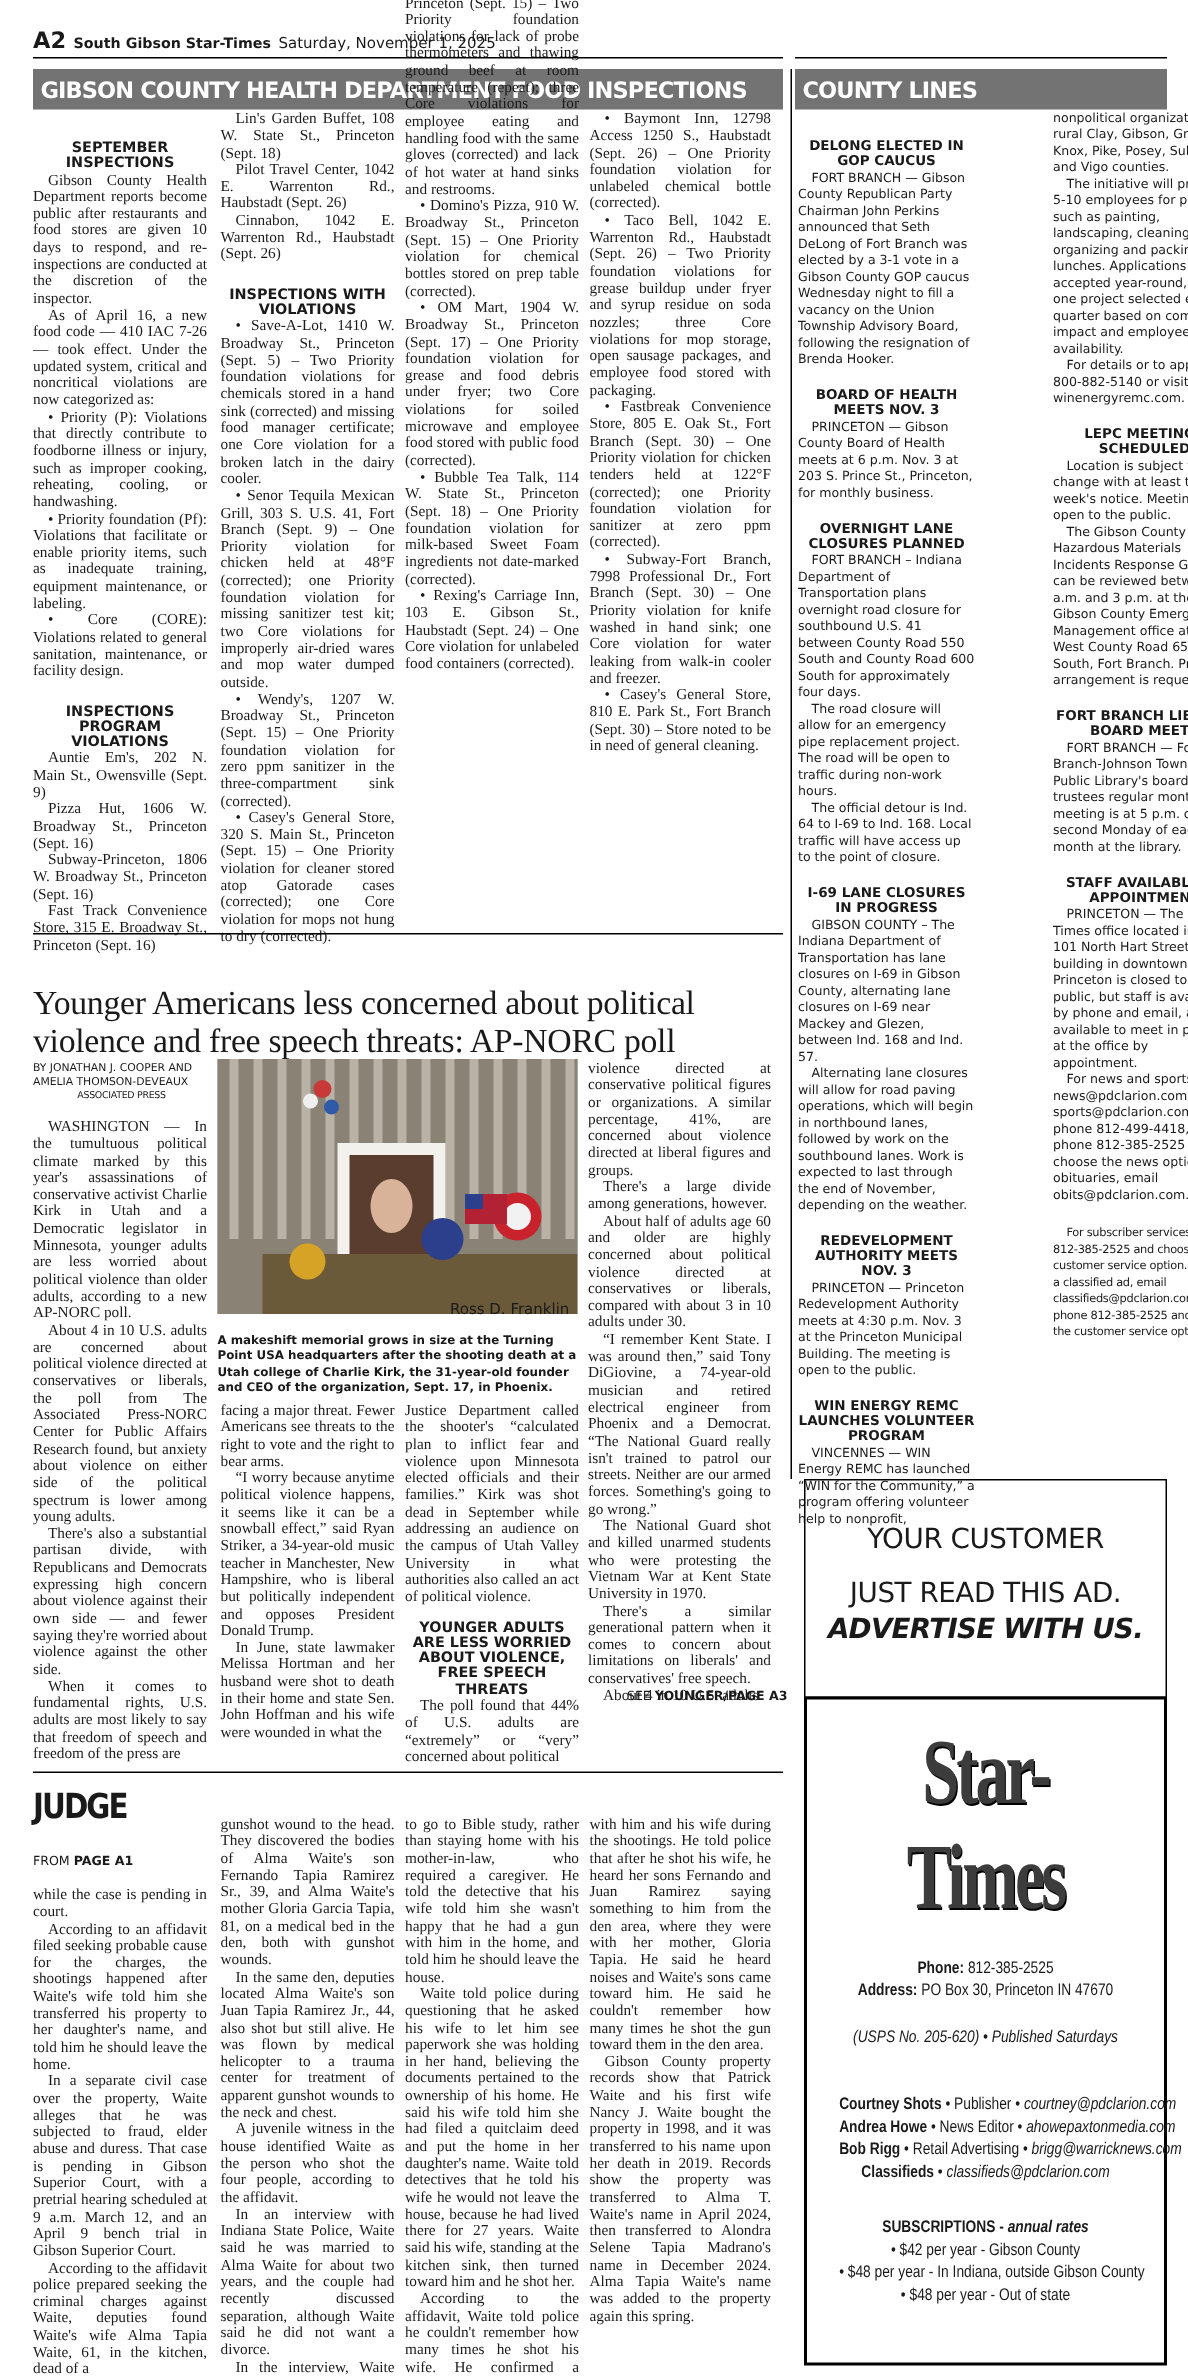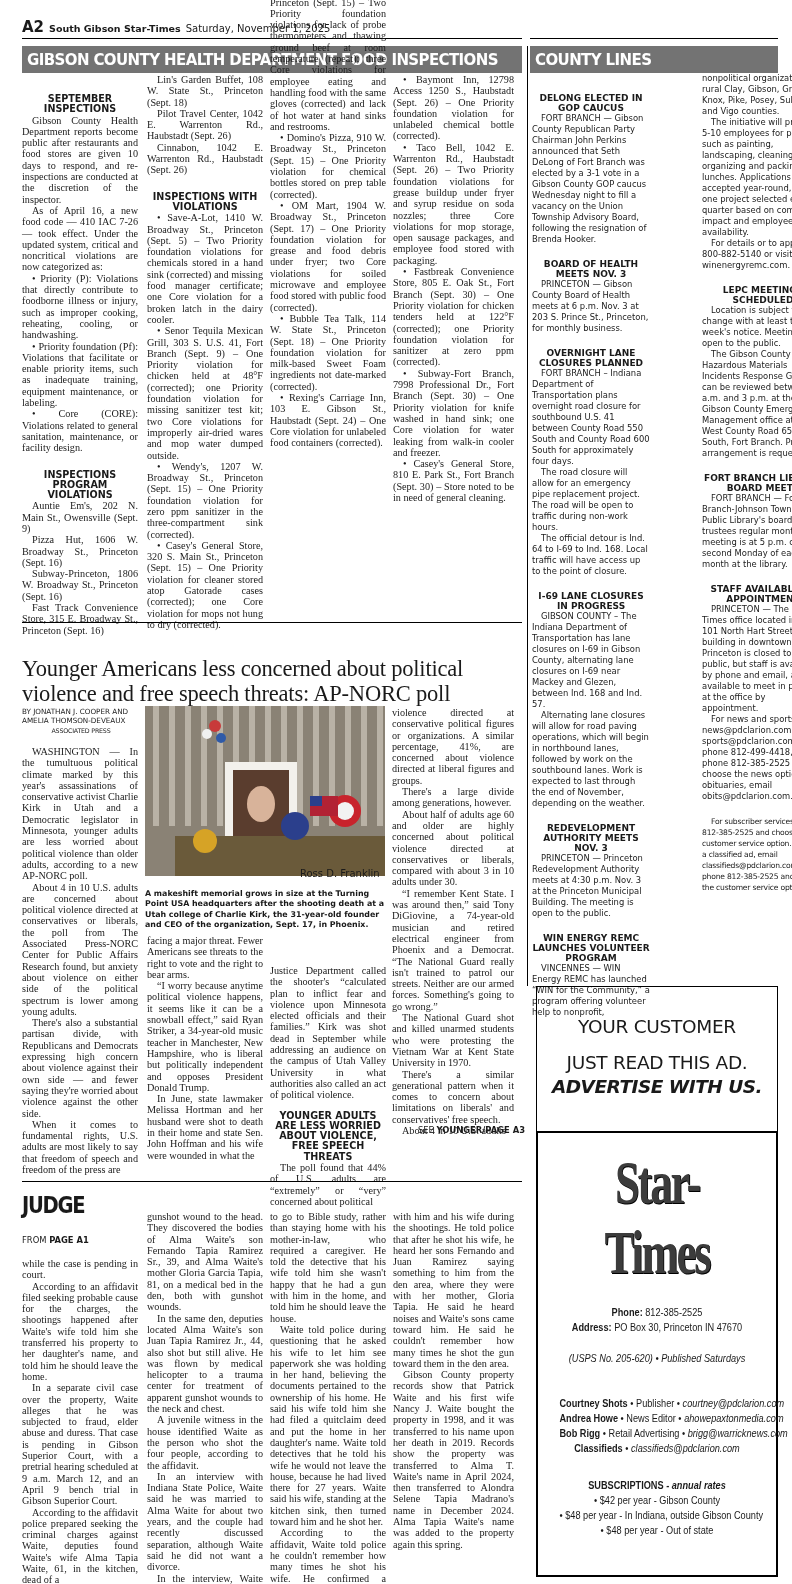--- a/index.html
+++ b/index.html
@@ -180,21 +180,21 @@
   <p>WASHINGTON — In the tumultuous political climate marked by this year's assassinations of conservative activist Charlie Kirk in Utah and a Democratic legislator in Minnesota, younger adults are less worried about political violence than older adults, according to a new AP-NORC poll.</p>
   <p>About 4 in 10 U.S. adults are concerned about political violence directed at conservatives or liberals, the poll from The Associated Press-NORC Center for Public Affairs Research found, but anxiety about violence on either side of the political spectrum is lower among young adults.</p>
   <p>There's also a substantial partisan divide, with Republicans and Democrats expressing high concern about violence against their own side — and fewer saying they're worried about violence against the other side.</p>
   <p>When it comes to fundamental rights, U.S. adults are most likely to say that freedom of speech and freedom of the press are</p>
 </div>
 <div class="col" style="left:147px;top:935px;width:116px;">
   <p class="nb">facing a major threat. Fewer Americans see threats to the right to vote and the right to bear arms.</p>
   <p>“I worry because anytime political violence happens, it seems like it can be a snowball effect,” said Ryan Striker, a 34-year-old music teacher in Manchester, New Hampshire, who is liberal but politically independent and opposes President Donald Trump.</p>
   <p>In June, state lawmaker Melissa Hortman and her husband were shot to death in their home and state Sen. John Hoffman and his wife were wounded in what the</p>
 </div>
-<div class="col" style="left:270px;top:935px;width:116px;margin-top:30px;">
+<div class="col" style="left:270px;top:935px;width:116px;">
   <p class="nb">Justice Department called the shooter's “calculated plan to inflict fear and violence upon Minnesota elected officials and their families.” Kirk was shot dead in September while addressing an audience on the campus of Utah Valley University in what authorities also called an act of political violence.</p>
   <div class="hd" style="margin-top:10px;">YOUNGER ADULTS ARE LESS WORRIED ABOUT VIOLENCE, FREE SPEECH THREATS</div>
   <p>The poll found that 44% of U.S. adults are “extremely” or “very” concerned about political</p>
 </div>
 <div class="col" style="left:392px;top:707px;width:122px;">
   <p class="nb">violence directed at conservative political figures or organizations. A similar percentage, 41%, are concerned about violence directed at liberal figures and groups.</p>
   <p>There's a large divide among generations, however.</p>
   <p>About half of adults age 60 and older are highly concerned about political violence directed at conservatives or liberals, compared with about 3 in 10 adults under 30.</p>
   <p>“I remember Kent State. I was around then,” said Tony DiGiovine, a 74-year-old musician and retired electrical engineer from Phoenix and a Democrat. “The National Guard really isn't trained to patrol our streets. Neither are our armed forces. Something's going to go wrong.”</p>
   <p>The National Guard shot and killed unarmed students who were protesting the Vietnam War at Kent State University in 1970.</p>

